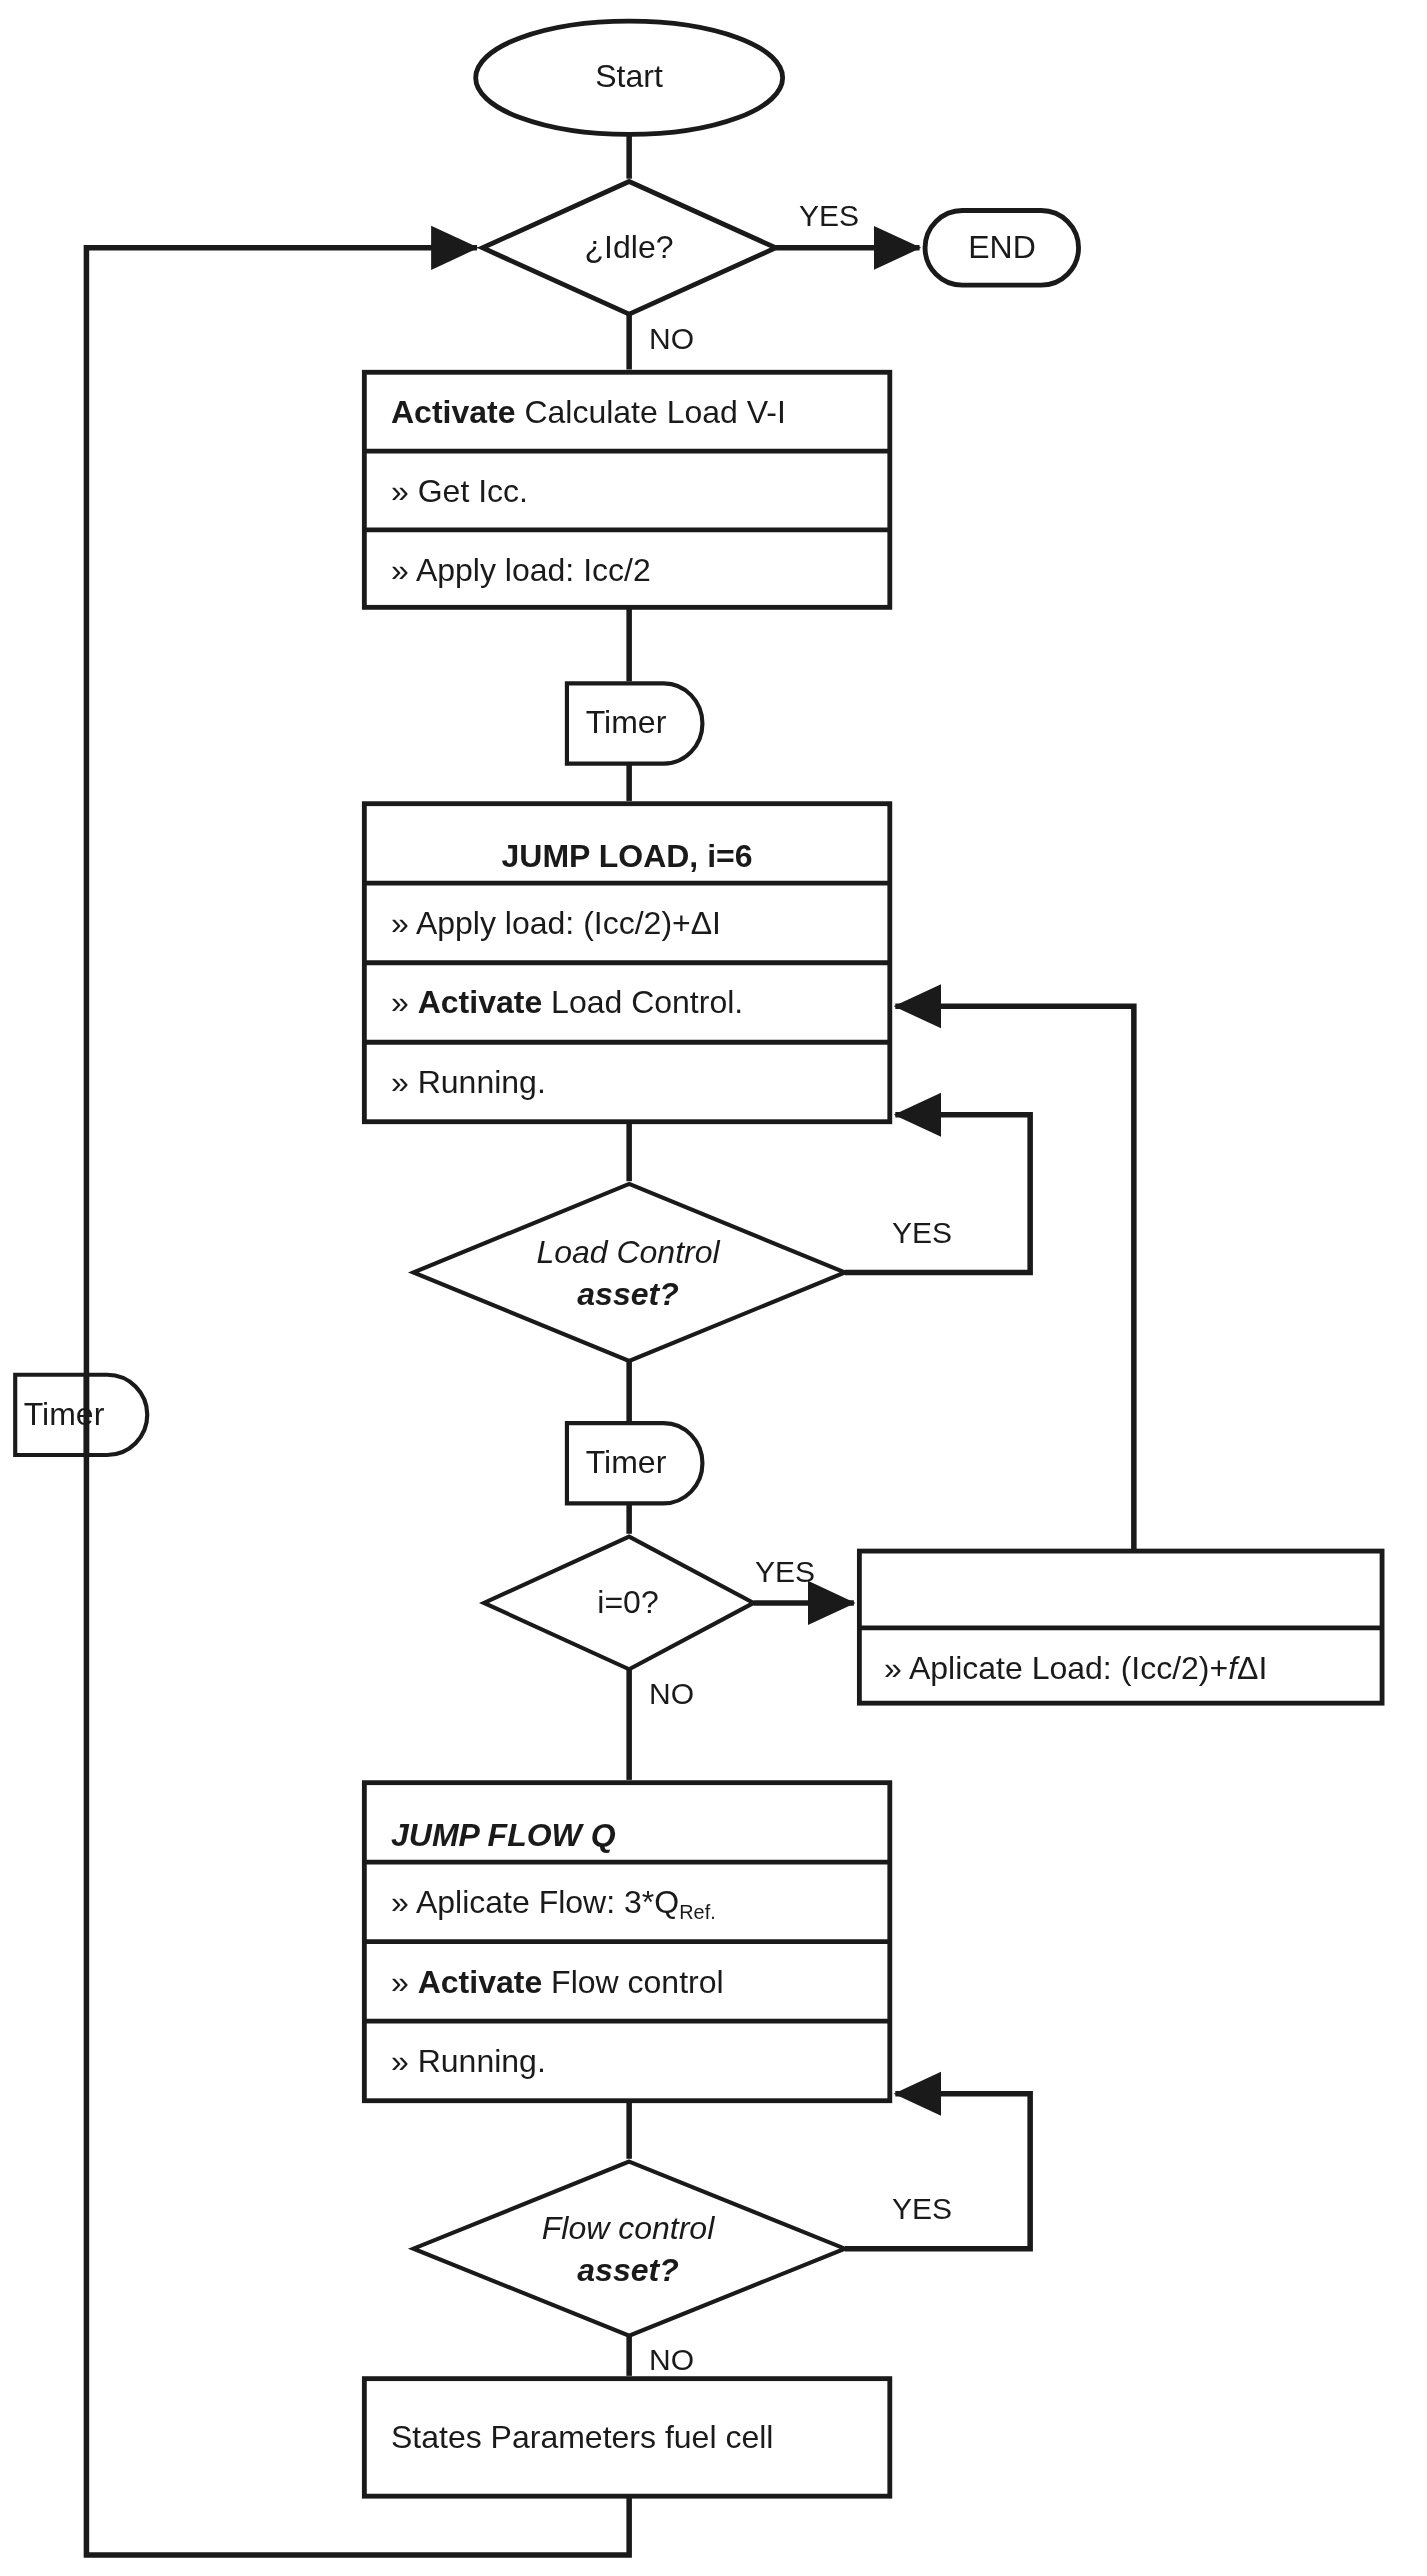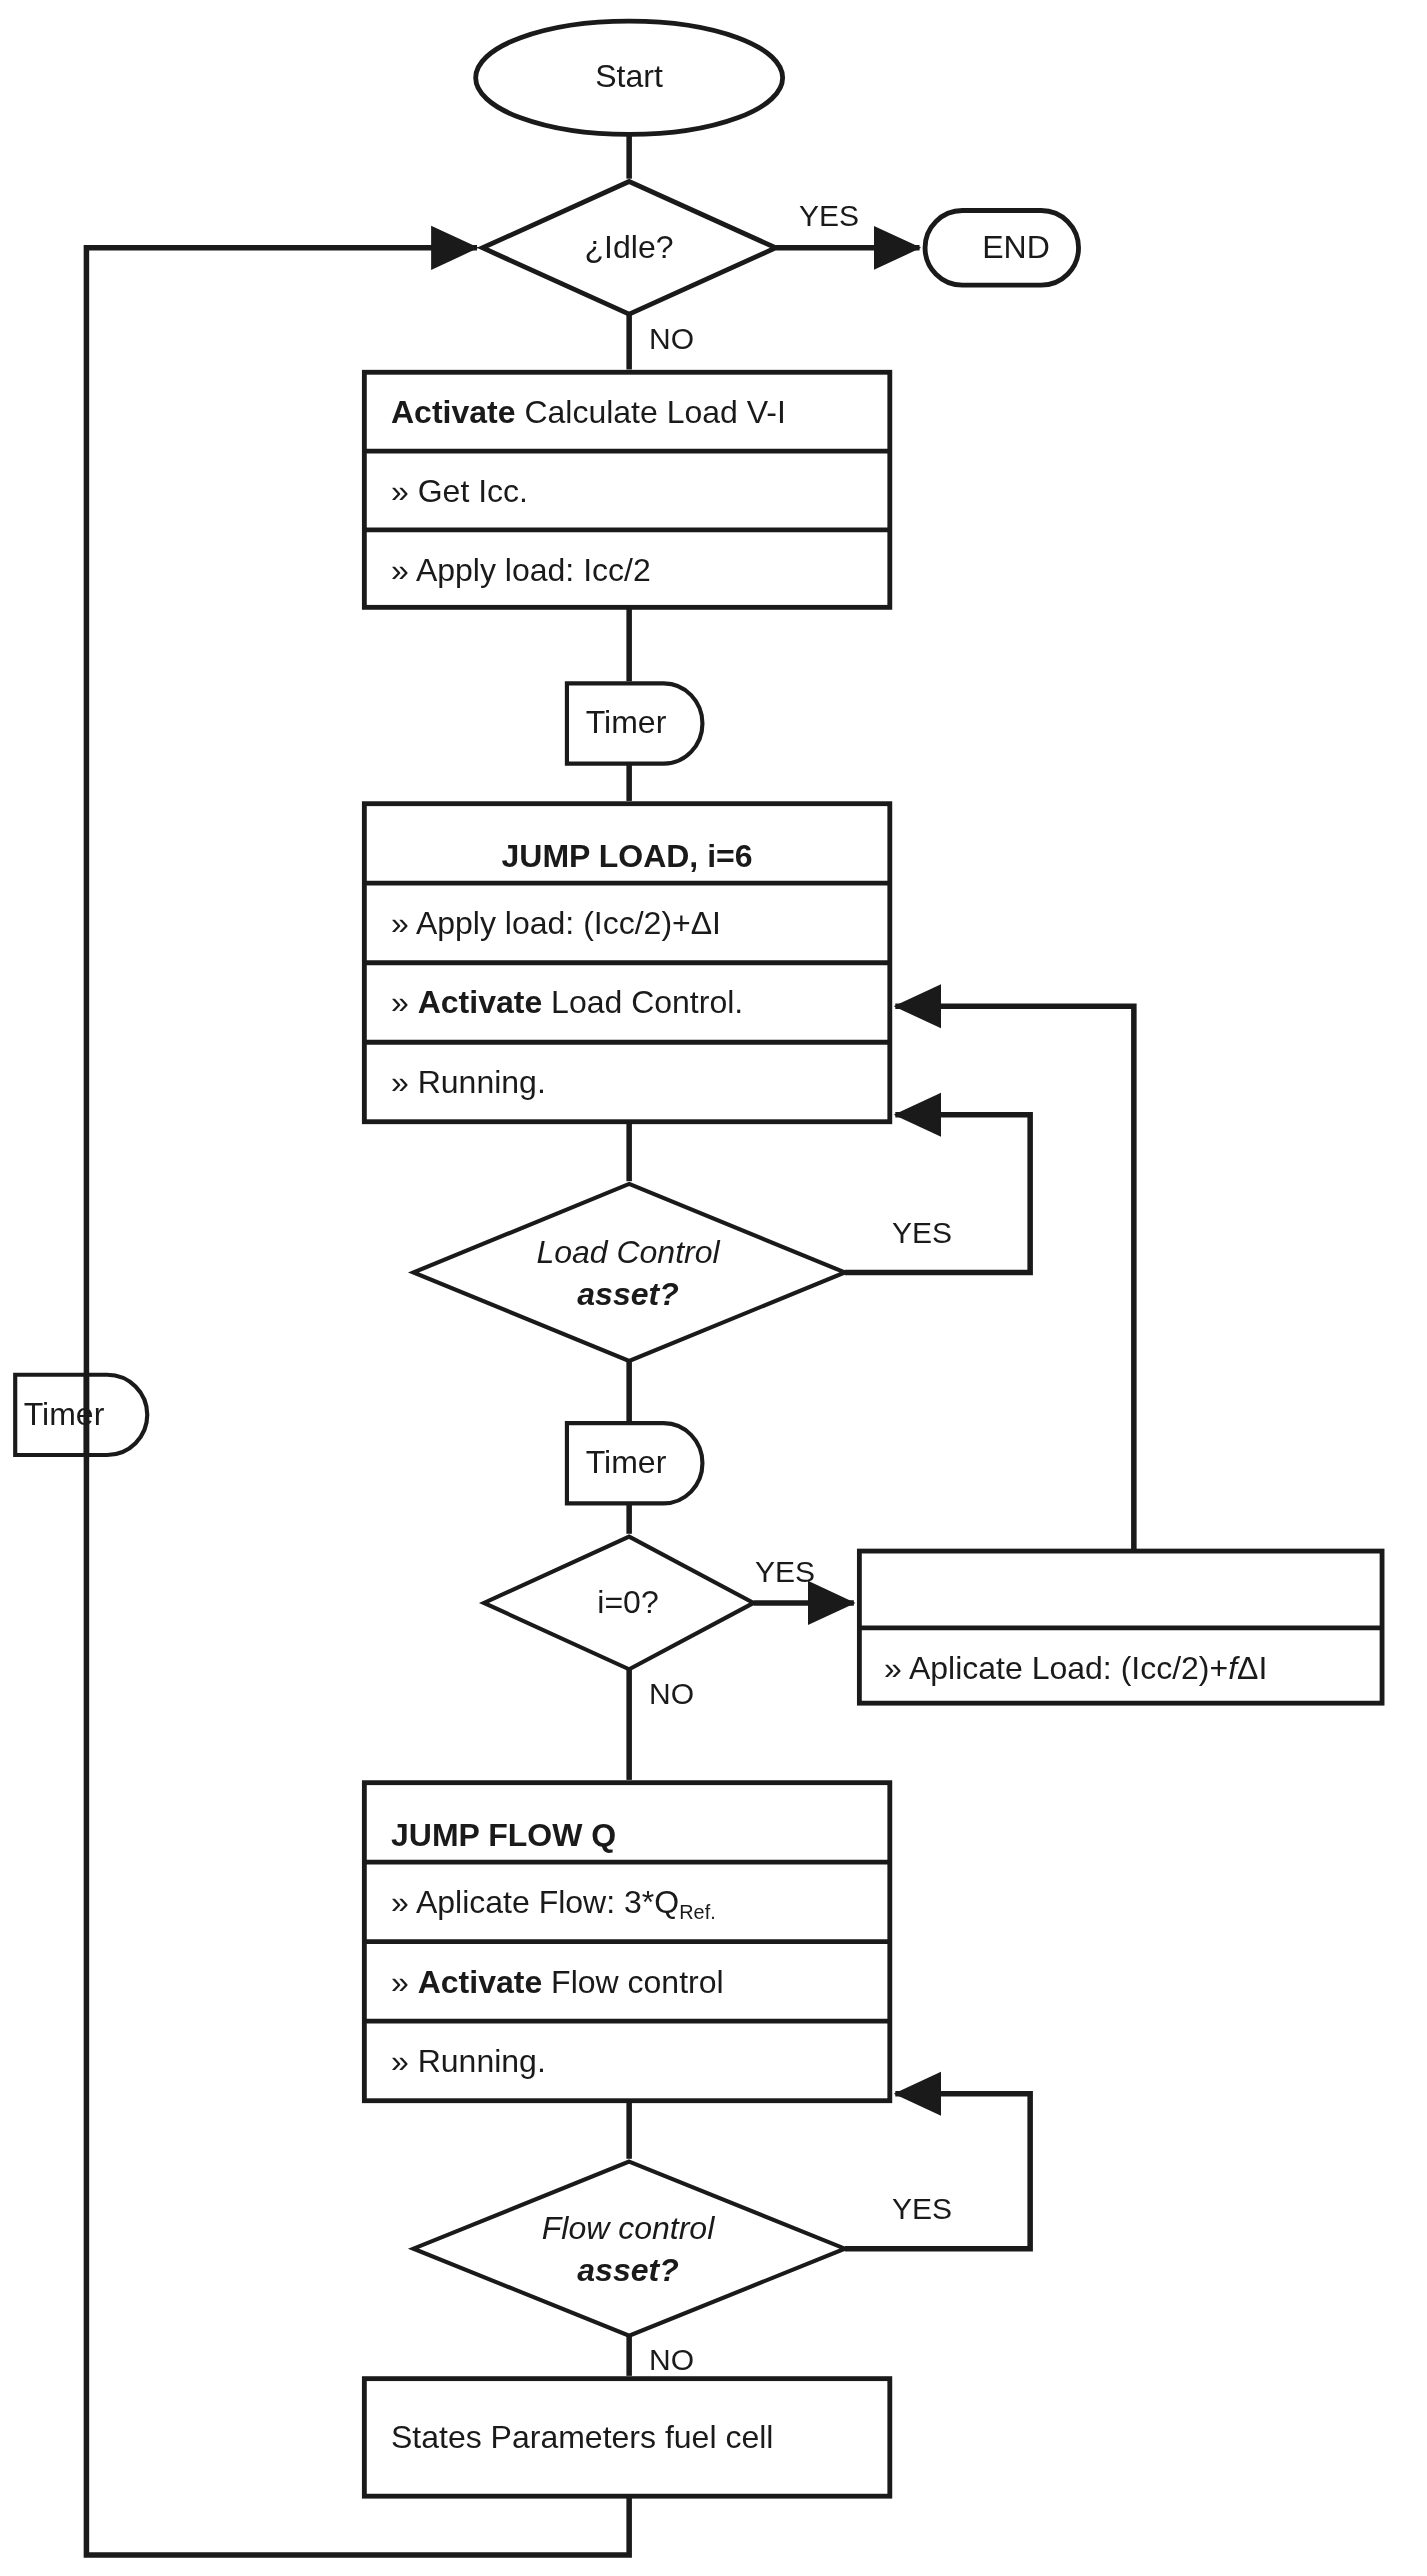--- a/index.html
+++ b/index.html
@@ -137,21 +137,21 @@
 
       <line x1="125" y1="1988" x2="125" y2="2104" stroke-width="8"></line>
 
     </g>
   </svg>
 
   <div class="lbl node-text ctr" style="left:629px; top:59px;">Start</div>
 
   <div class="lbl node-text ctr" style="left:629px; top:230px;">¿Idle?</div>
 
-  <div class="lbl node-text ctr" style="left:1002px; top:230px;margin-left:14px;">END</div>
+  <div class="lbl node-text ctr" style="left:1002px; top:230px;">END</div>
 
   <div class="lbl edge-label" style="left:799px; top:199px;">YES</div>
 
   <div class="lbl edge-label" style="left:649px; top:322px;">NO</div>
 
   <div class="lbl row-text" style="left:391px; top:395px;"><span class="bold">Activate</span><span> Calculate Load V-I</span></div>
 
   <div class="lbl row-text" style="left:391px; top:474px;">» Get Icc.</div>
 
   <div class="lbl row-text" style="left:391px; top:553px;">» Apply load: Icc/2</div>
@@ -176,21 +176,21 @@
 
   <div class="lbl node-text ctr" style="left:628px; top:1585px;">i=0?</div>
 
   <div class="lbl edge-label" style="left:755px; top:1555px;">YES</div>
 
   <div class="lbl edge-label" style="left:649px; top:1677px;">NO</div>
 
 
   <div class="lbl row-text" style="left:884px; top:1651px;"><span>» Aplicate Load: (Icc/2)+</span><span class="ital">f</span><span>ΔI</span></div>
 
-  <div class="lbl row-text bold" style="left:391px; top:1806px;">JUMP FLOW Q</div>
+  <div class="lbl row-text bold" style="left:391px; top:1806px;font-style:italic;">JUMP FLOW Q</div>
 
   <div class="lbl row-text" style="left:391px; top:1885px;"><span>» Aplicate Flow: 3*Q</span><span class="sub">Ref.</span></div>
 
   <div class="lbl row-text" style="left:391px; top:1965px;">»&nbsp;<span class="bold">Activate</span><span> Flow control</span></div>
 
   <div class="lbl row-text" style="left:391px; top:2044px;">» Running.</div>
 
   <div class="lbl node-text ctr two-line" style="left:628px; top:2207px;"><span>Flow control</span><br><span class="bold">asset?</span></div>
 
   <div class="lbl edge-label" style="left:892px; top:2192px;">YES</div>

